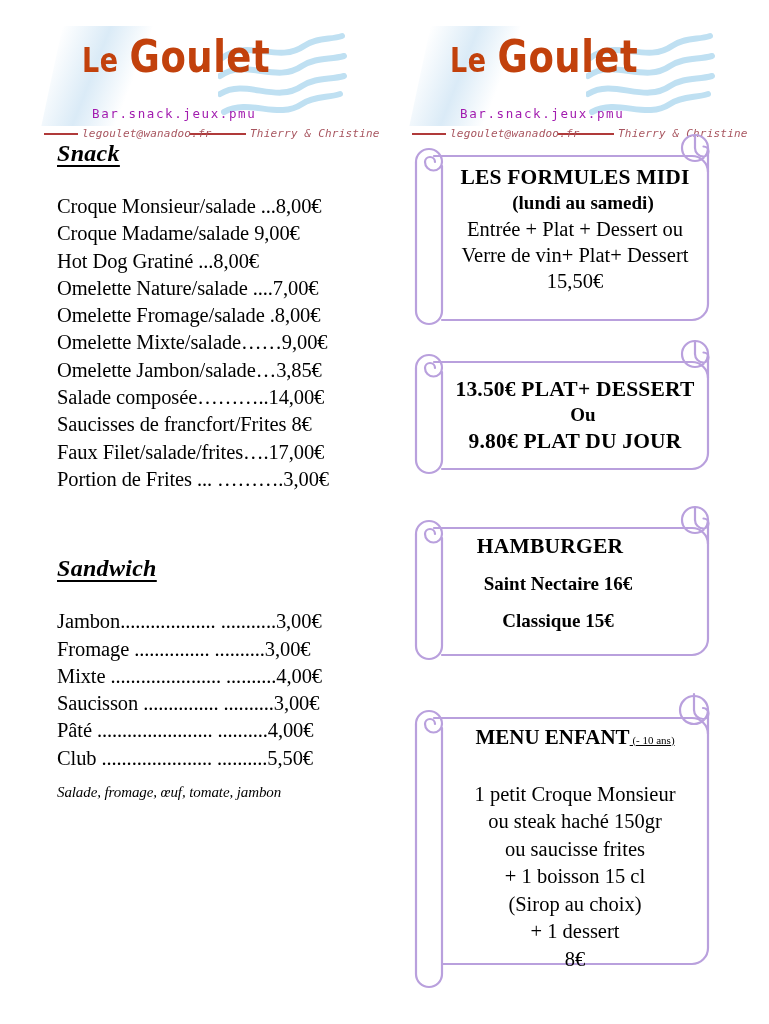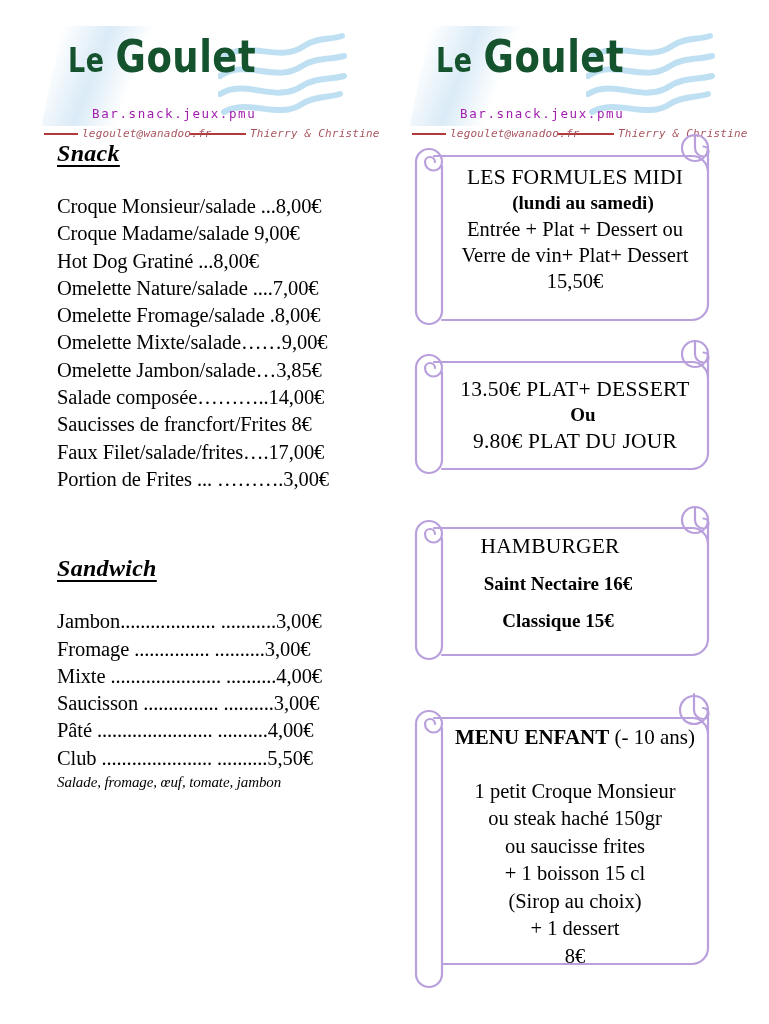--- a/index.html
+++ b/index.html
@@ -19,25 +19,25 @@
   .logo.right{left:412px;top:26px;}
 
   .logo-bg-sweep{
     position:absolute;left:8px;top:0;width:90px;height:100px;
     background:linear-gradient(100deg, rgba(215,232,245,0) 0%, rgba(206,228,244,.75) 45%, rgba(255,255,255,0) 85%);
     transform:skewX(-12deg);
     pointer-events:none;
   }
   .logo-waves{position:absolute;right:-4px;top:4px;width:130px;height:92px;}
   .logo-word{
-    position:absolute;left:24px;top:14px;
+    position:absolute;left:38px;top:14px;
     font-family:"DejaVu Sans", sans-serif;
     font-weight:bold;
     letter-spacing:.5px;
-    color:#14532d;
+    color:#c2410c;
     white-space:nowrap;
   }
   .logo-le{font-size:27px;display:inline-block;transform:scaleY(1.28);transform-origin:bottom left;}
   .logo-goulet{font-size:37px;display:inline-block;transform:scaleY(1.22);transform-origin:bottom left;margin-left:11px;}
   .logo-sub{
     position:absolute;left:48px;top:80px;
     font-family:"DejaVu Sans Mono", monospace;
     font-size:12.5px;letter-spacing:1.6px;color:#a21caf;
     white-space:nowrap;
   }
@@ -71,38 +71,38 @@
   }
   .menu-list{margin-top:26px;margin-left:57px;}
   .menu-row{
     font-size:20.5px;
     line-height:27.3px;
     white-space:nowrap;
     letter-spacing:-.1px;
   }
   .menu-note{
     font-size:15px;font-style:italic;
-    margin-left:57px;margin-top:2px;
+    margin-left:57px;margin-top:12px;
     letter-spacing:-.1px;
   }
 
   
   .scroll{position:absolute;}
   .scroll svg{position:absolute;left:0;top:0;overflow:visible;}
   .scroll-body{
     position:absolute;
     text-align:center;
     font-size:19px;
     line-height:26px;
   }
   .sl{display:block;white-space:nowrap;}
   .b{font-weight:bold;padding-left:16px;}
   .big{font-size:20.5px;}
-  .cap{font-size:21.5px;font-weight:normal;letter-spacing:.2px;}
-  .small-paren{font-size:21px;font-weight:normal;}
+  .cap{font-size:21.5px;font-weight:bold;letter-spacing:.2px;}
+  .small-paren{font-size:11px;font-weight:normal;text-decoration:underline;}
   .spacer{display:block;height:16px;}
 </style>
 </head>
 <body>
 
 <div class="page">
 
   <div class="logo left">
     <div class="logo-bg-sweep"></div>
     <svg class="logo-waves" viewBox="0 0 130 92">

